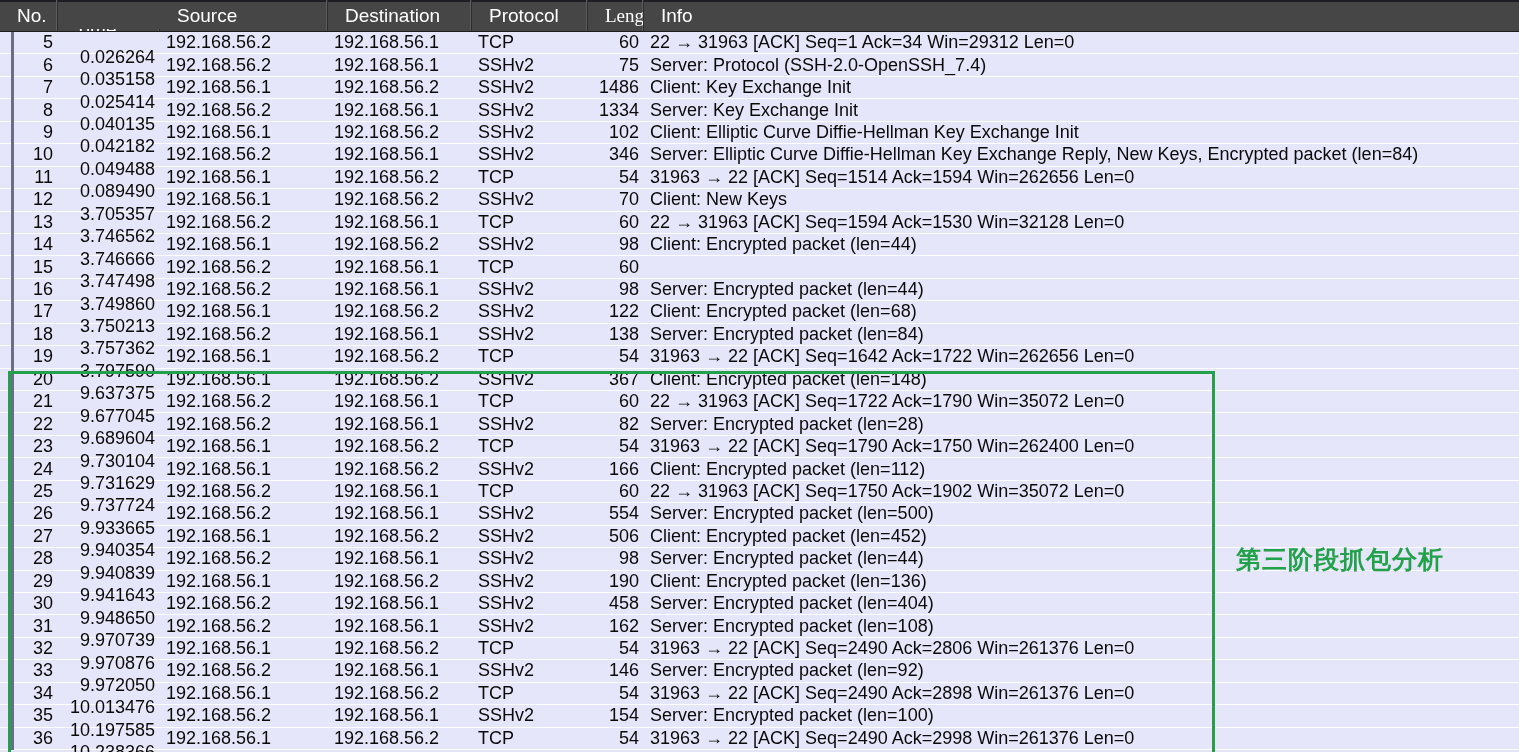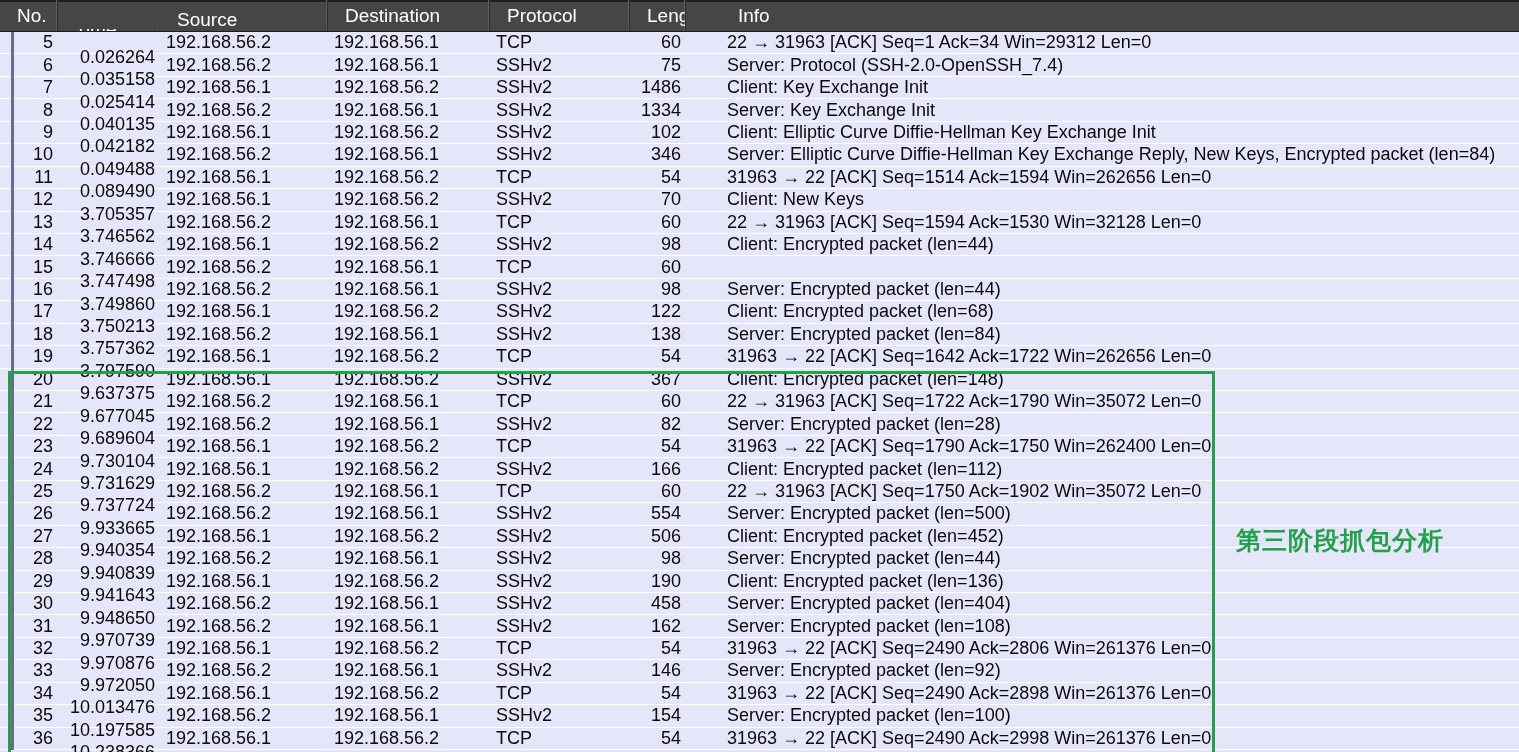--- a/index.html
+++ b/index.html
@@ -49,25 +49,25 @@
     box-sizing: border-box;
     overflow: hidden;
     white-space: nowrap;
     border-right: 1px solid #2e2e2e;
     box-shadow: inset -1px 0 0 #5c5c5c;
   }
   .hcell:last-child { border-right: none; box-shadow: none; }
 
   .c-no    { width: 58px;  }
   .c-time  { width: 102px; margin-top: 29px; }
-  .c-src   { width: 168px; align-items: flex-end; }
-  .c-dst   { width: 162px; align-items: center; }
-  .c-proto { width: 140px; }
-  .c-len   { width: 56px;  }
-  .c-info  { flex: 1 1 auto; margin-left: 35px; }
+  .c-src   { width: 168px; }
+  .c-dst   { width: 144px; align-items: center; }
+  .c-proto { width: 116px; }
+  .c-len   { width: 56px; font-family: Liberation Serif, serif;  }
+  .c-info  { flex: 1 1 auto; }
 
   
   .pl-body {
     position: relative;
   }
   .prow {
     display: flex;
     height: 22.45px;
     background: #e6e6fa;
     border-bottom: 1px solid #ffffff;
@@ -460,15 +460,15 @@
         <div class="c-time cell num">10.238366</div>
         <div class="c-src cell">192.168.56.1</div>
         <div class="c-dst cell">192.168.56.2</div>
         <div class="c-proto cell">TCP</div>
         <div class="c-len cell num">54</div>
         <div class="c-info cell">31963 → 22 [ACK] Seq=2490 Ack=2998 Win=261376 Len=0</div>
       </div>
     </div>
 
   <div class="annot-box" id="annot-box" style="left: 8px; top: 371px; width: 1207px; height: 390px;"></div>
-  <div class="annot-label" id="annot-label" style="left: 1236px; top: 524px;">第三阶段抓包分析</div>
+  <div class="annot-label" id="annot-label" style="left: 1236px; top: 543px;">第三阶段抓包分析</div>
 
 </div>
 
 </body></html>

